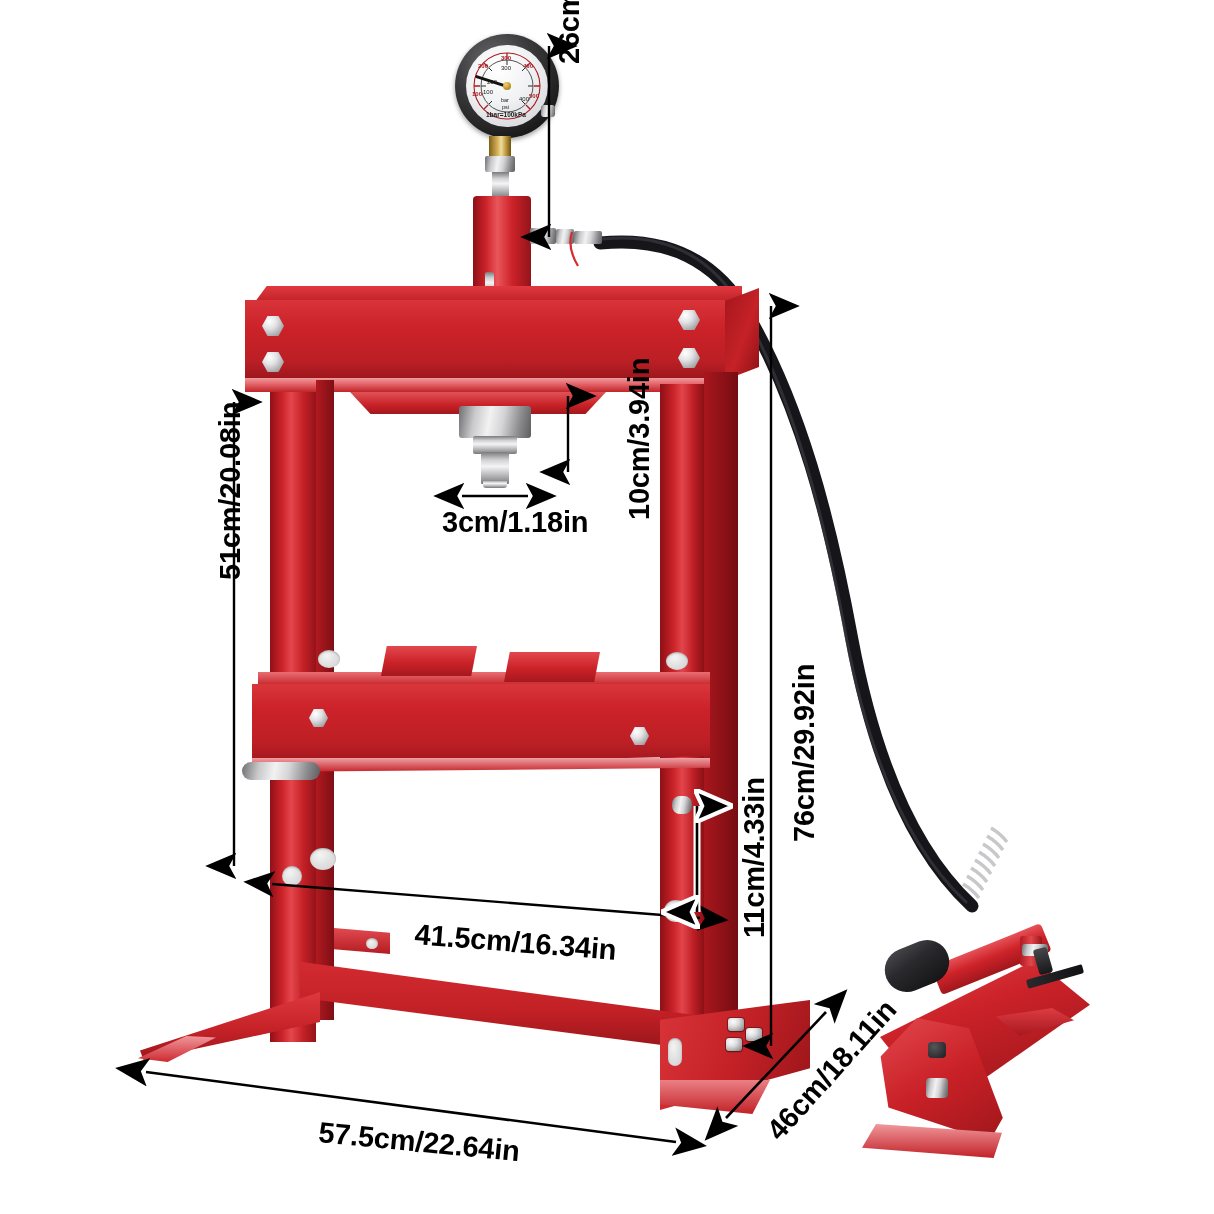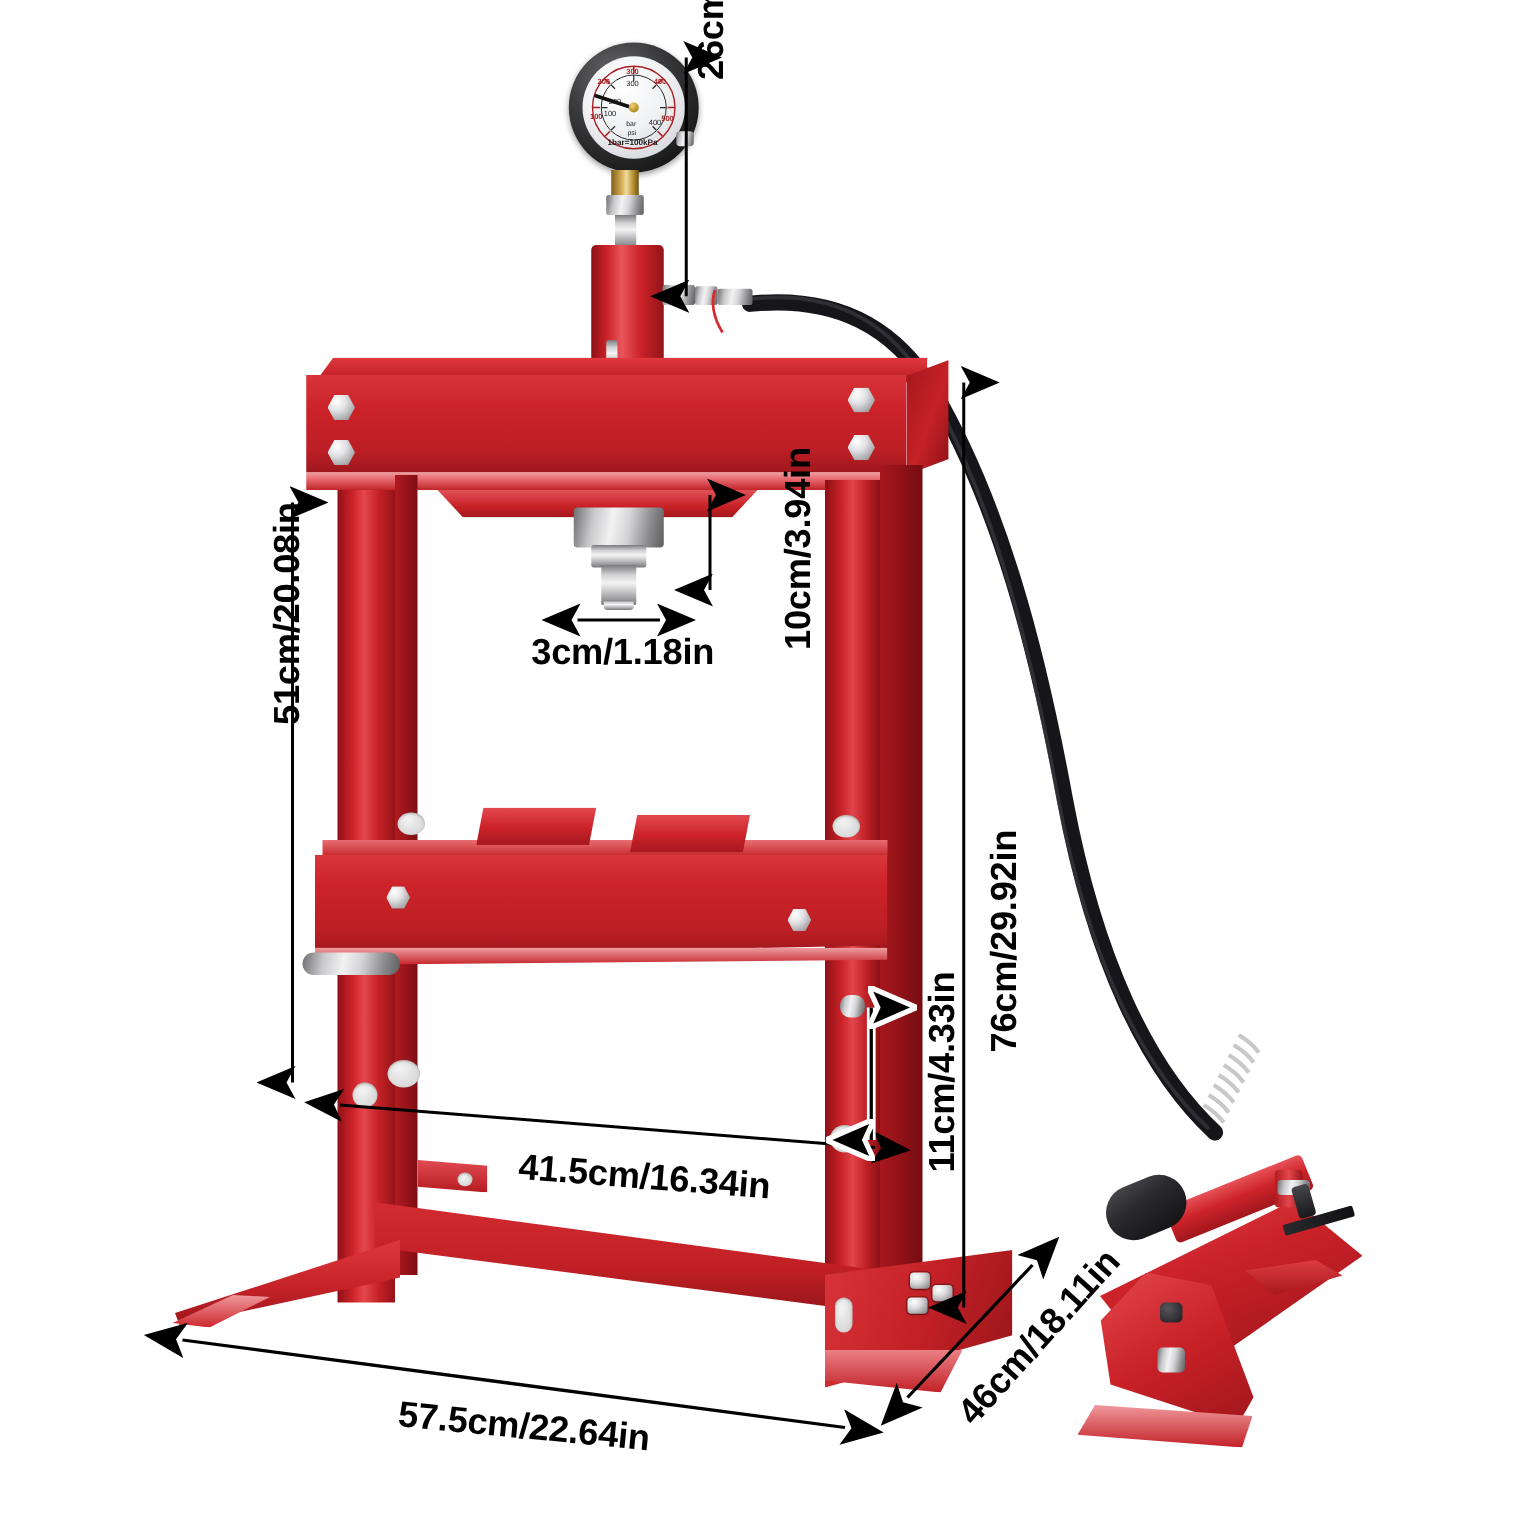--- a/index.html
+++ b/index.html
@@ -331,21 +331,21 @@
 
     <line x1="726" y1="1118" x2="826" y2="1012" stroke="#000" stroke-width="2.6" marker-start="url(#ahL)" marker-end="url(#ahR)"></line>
   </svg>
 
   <div class="dimlabel" style="left:555px;top:64px;font-size:29px;transform:rotate(-90deg);transform-origin:0 0;">26cm/10.24in</div>
 
   <div class="dimlabel" style="left:216px;top:580px;font-size:29px;transform:rotate(-90deg);transform-origin:0 0;">51cm/20.08in</div>
 
   <div class="dimlabel" style="left:625px;top:520px;font-size:29px;transform:rotate(-90deg);transform-origin:0 0;">10cm/3.94in</div>
 
-  <div class="dimlabel" style="left:425px;top:508px;font-size:29px;">3cm/1.18in</div>
+  <div class="dimlabel" style="left:442px;top:508px;font-size:29px;">3cm/1.18in</div>
 
   <div class="dimlabel" style="left:416px;top:920px;font-size:29px;transform:rotate(4.5deg);transform-origin:0 0;">41.5cm/16.34in</div>
 
   <div class="dimlabel outlined" style="left:740px;top:938px;font-size:29px;transform:rotate(-90deg);transform-origin:0 0;">11cm/4.33in</div>
 
   <div class="dimlabel" style="left:790px;top:842px;font-size:29px;transform:rotate(-90deg);transform-origin:0 0;">76cm/29.92in</div>
 
   <div class="dimlabel" style="left:320px;top:1118px;font-size:29px;transform:rotate(5.5deg);transform-origin:0 0;">57.5cm/22.64in</div>
 
   <div class="dimlabel" style="left:762px;top:1126px;font-size:29px;transform:rotate(-48deg);transform-origin:0 0;">46cm/18.11in</div>

